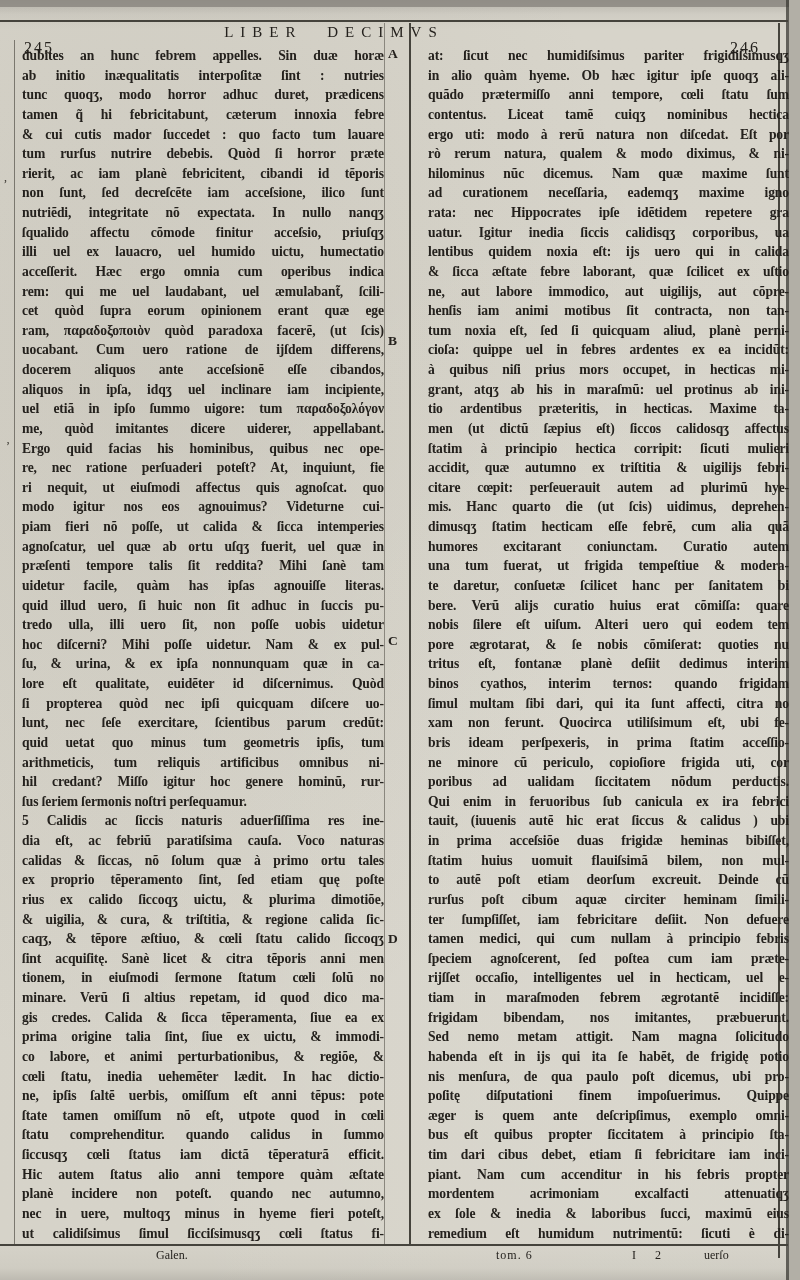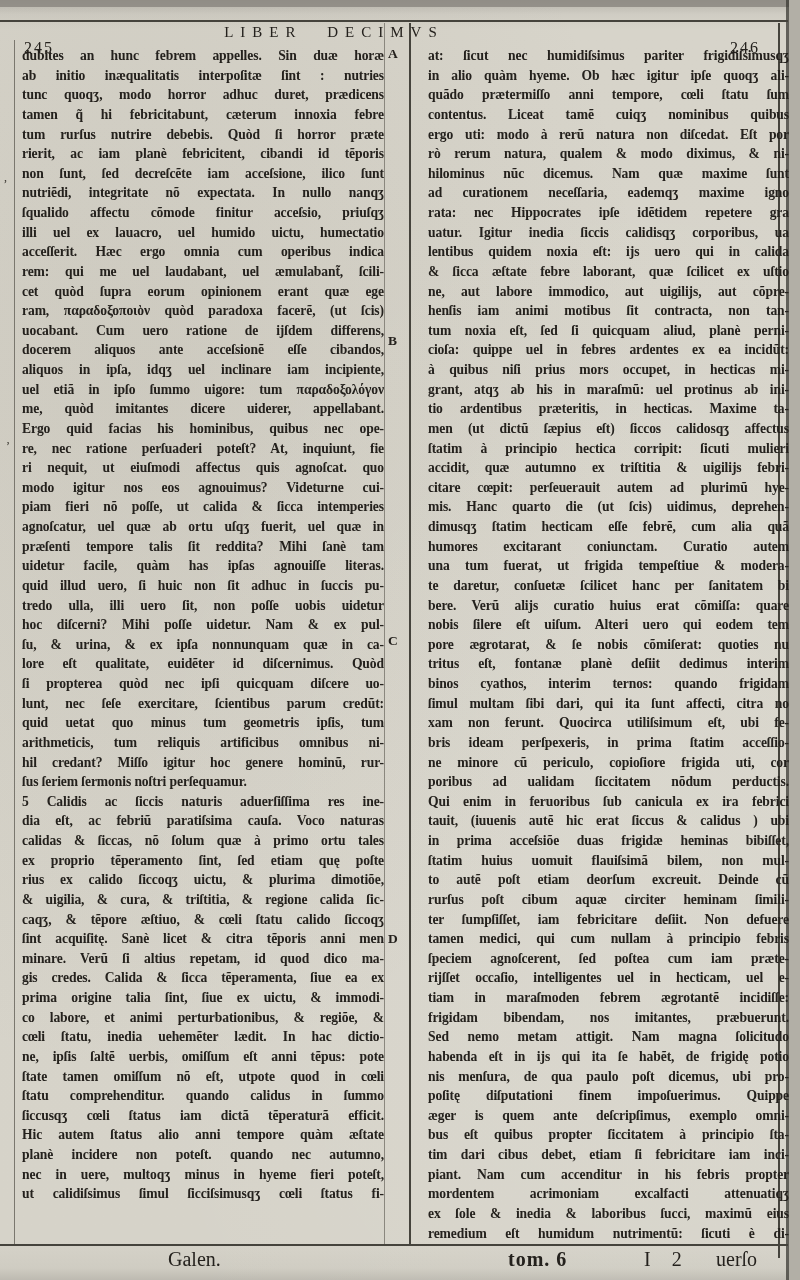--- a/index.html
+++ b/index.html
@@ -44,23 +44,23 @@
     height:19.63px;line-height:19.63px;white-space:nowrap;
     text-align:justify;text-align-last:justify;
     letter-spacing:-0.1px;
   }
   .tl.short{text-align-last:left;}
 
   .margin-letters{position:absolute;left:388px;top:0;width:20px;height:1280px;}
   .margin-letter{position:absolute;left:0;width:20px;text-align:left;
     font-size:13.5px;font-weight:bold;letter-spacing:0;}
 
-  .footer{position:absolute;left:16px;top:1248px;width:732px;height:24px;font-size:20px;}
+  .footer{position:absolute;left:4px;top:1248px;width:732px;height:24px;font-size:12px;}
   .footer .galen{position:absolute;left:152px;}
-  .footer .tom{position:absolute;left:492px;letter-spacing:1px;font-weight:bold;}
+  .footer .tom{position:absolute;left:492px;letter-spacing:1px;}
   .footer .sig{position:absolute;left:628px;letter-spacing:8px;text-align:center;}
   .footer .verso{position:absolute;left:700px;}
 
   
   .speck{position:absolute;color:#35322c;font-size:12px;}
 </style>
 </head>
 <body>
 
 <div class="page">
@@ -80,20 +80,21 @@
     <span class="pagenum left">245</span>
     <span class="running-title">LIBER DECIMVS</span>
     <span class="pagenum right">246</span>
   </div>
 
   <div class="col col-left">
       <div class="tl">dubites an hunc febrem appelles. Sin duæ horæ</div>
       <div class="tl">ab initio inæqualitatis interpoſitæ ſint : nutries</div>
       <div class="tl">tunc quoqʒ, modo horror adhuc duret, prædicens</div>
       <div class="tl">tamen q̃ hi febricitabunt, cæterum innoxia febre</div>
+      <div class="tl">&amp; cui cutis mador ſuccedet : quo facto tum lauare</div>
       <div class="tl">tum rurſus nutrire debebis. Quòd ſi horror præte</div>
       <div class="tl">rierit, ac iam planè febricitent, cibandi id tẽporis</div>
       <div class="tl">non ſunt, ſed decreſcẽte iam acceſsione, ilico ſunt</div>
       <div class="tl">nutriẽdi, integritate nõ expectata. In nullo nanqʒ</div>
       <div class="tl">ſqualido affectu cõmode finitur acceſsio, priuſqʒ</div>
       <div class="tl">illi uel ex lauacro, uel humido uictu, humectatio</div>
       <div class="tl">acceſſerit. Hæc ergo omnia cum operibus indica</div>
       <div class="tl">rem: qui me uel laudabant, uel æmulabant̃, ſcili-</div>
       <div class="tl">cet quòd ſupra eorum opinionem erant quæ ege</div>
       <div class="tl">ram, παραδοξοποιὸν quòd paradoxa facerẽ, (ut ſcis)</div>
@@ -122,20 +123,21 @@
       <div class="tl">hil credant? Miſſo igitur hoc genere hominũ, rur-</div>
       <div class="tl short">ſus ſeriem ſermonis noſtri perſequamur.</div>
       <div class="tl">5  Calidis ac ſiccis naturis aduerſiſſima res ine-</div>
       <div class="tl">dia eſt, ac febriũ paratiſsima cauſa. Voco naturas</div>
       <div class="tl">calidas &amp; ſiccas, nõ ſolum quæ à primo ortu tales</div>
       <div class="tl">ex proprio tẽperamento ſint, ſed etiam quę poſte</div>
       <div class="tl">rius ex calido ſiccoqʒ uictu, &amp; plurima dimotiõe,</div>
       <div class="tl">&amp; uigilia, &amp; cura, &amp; triſtitia, &amp; regione calida ſic-</div>
       <div class="tl">caqʒ, &amp; tẽpore æſtiuo, &amp; cœli ſtatu calido ſiccoqʒ</div>
       <div class="tl">ſint acquiſitę. Sanè licet &amp; citra tẽporis anni men</div>
+      <div class="tl">tionem, in eiuſmodi ſermone ſtatum cœli ſolũ no</div>
       <div class="tl">minare. Verũ ſi altius repetam, id quod dico ma-</div>
       <div class="tl">gis credes. Calida &amp; ſicca tẽperamenta, ſiue ea ex</div>
       <div class="tl">prima origine talia ſint, ſiue ex uictu, &amp; immodi-</div>
       <div class="tl">co labore, et animi perturbationibus, &amp; regiõe, &amp;</div>
       <div class="tl">cœli ſtatu, inedia uehemẽter lædit. In hac dictio-</div>
       <div class="tl">ne, ipſis ſaltẽ uerbis, omiſſum eſt anni tẽpus: pote</div>
       <div class="tl">ſtate tamen omiſſum nõ eſt, utpote quod in cœli</div>
       <div class="tl">ſtatu comprehenditur. quando calidus in ſummo</div>
       <div class="tl">ſiccusqʒ cœli ſtatus iam dictã tẽperaturã efficit.</div>
       <div class="tl">Hic autem ſtatus alio anni tempore quàm æſtate</div>
@@ -148,21 +150,21 @@
       <span class="margin-letter" style="top: 46px;">A</span>
       <span class="margin-letter" style="top: 333px;">B</span>
       <span class="margin-letter" style="top: 633px;">C</span>
       <span class="margin-letter" style="top: 931px;">D</span>
     </div>
 
   <div class="col col-right">
       <div class="tl">at: ſicut nec humidiſsimus pariter frigidiſsimusqʒ</div>
       <div class="tl">in alio quàm hyeme. Ob hæc igitur ipſe quoqʒ ali-</div>
       <div class="tl">quãdo prætermiſſo anni tempore, cœli ſtatu ſum</div>
-      <div class="tl">contentus. Liceat tamẽ cuiqʒ nominibus quibus</div>
+      <div class="tl">contentus. Liceat tamẽ cuiqʒ nominibus hectica</div>
       <div class="tl">ergo uti: modo à rerũ natura non diſcedat. Eſt por</div>
       <div class="tl">rò rerum natura, qualem &amp; modo diximus, &amp; ni-</div>
       <div class="tl">hilominus nũc dicemus. Nam quæ maxime ſunt</div>
       <div class="tl">ad curationem neceſſaria, eademqʒ maxime igno</div>
       <div class="tl">rata: nec Hippocrates ipſe idẽtidem repetere gra</div>
       <div class="tl">uatur. Igitur inedia ſiccis calidisqʒ corporibus, ua</div>
       <div class="tl">lentibus quidem noxia eſt: ijs uero qui in calida</div>
       <div class="tl">&amp; ſicca æſtate febre laborant, quæ ſcilicet ex uſtio</div>
       <div class="tl">ne, aut labore immodico, aut uigilijs, aut cõpre-</div>
       <div class="tl">henſis iam animi motibus ſit contracta, non tan-</div>

